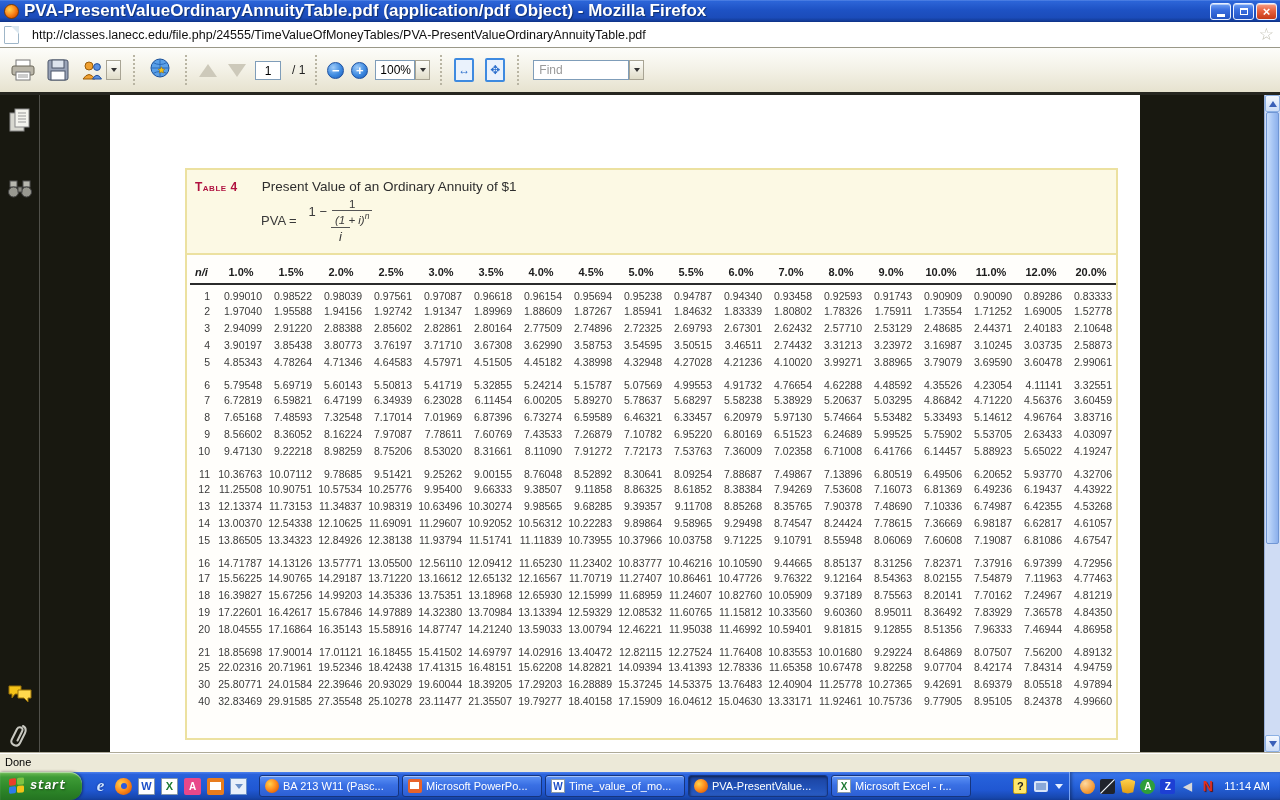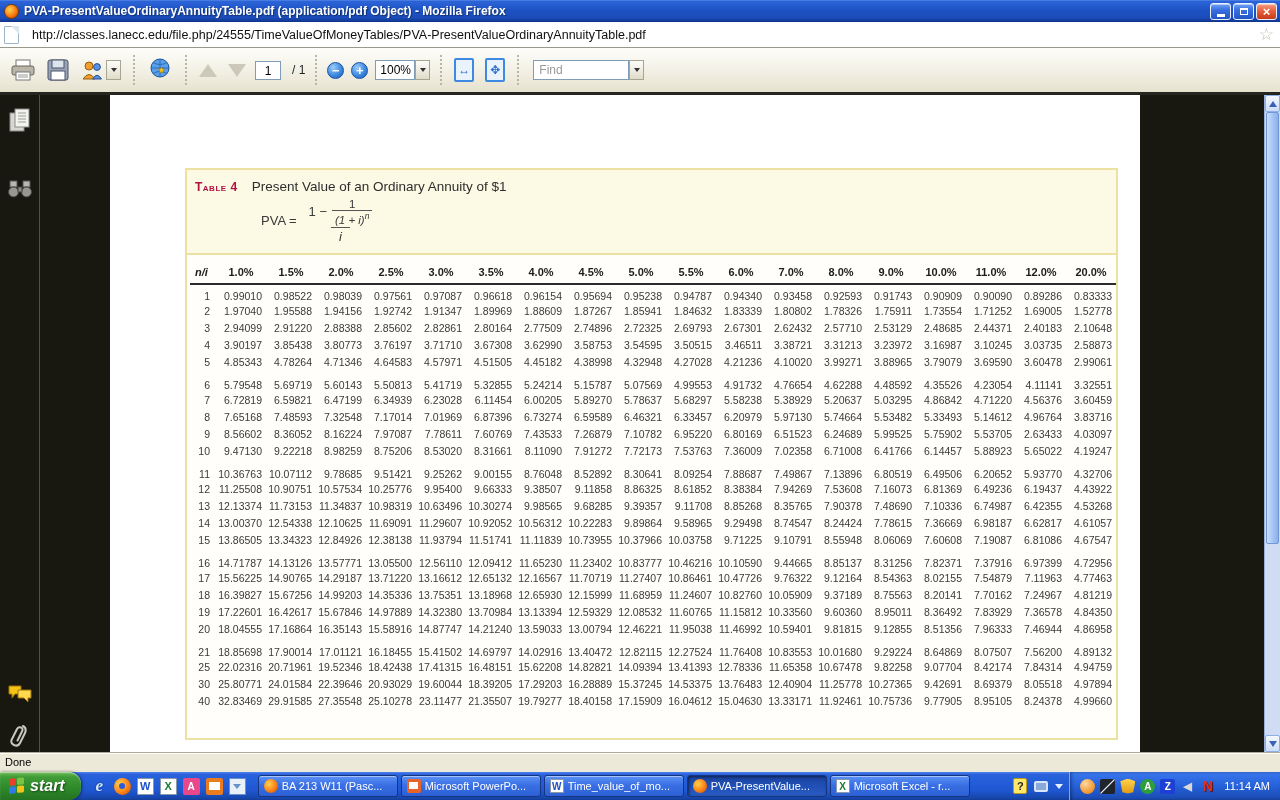--- a/index.html
+++ b/index.html
@@ -5,21 +5,21 @@
   * { margin:0; padding:0; box-sizing:border-box; }
   html,body { width:1280px; height:800px; overflow:hidden; }
   body { font-family:"Liberation Sans", sans-serif; position:relative; background:#181810; }
 
   
   .titlebar { height:22px; display:flex; align-items:center; padding:0 3px 0 4px;
     background:linear-gradient(180deg,#5a8ae8 0%,#2a64d8 6%,#2b63d6 10%,#1e52c4 45%,#1b4cba 80%,#123a96 96%,#0d2f7e 100%); }
   .ff-logo { width:15px; height:15px; border-radius:50%; flex:0 0 auto;
     background:radial-gradient(circle at 35% 35%, #ffd24d 0%, #ff9223 40%, #e55b00 75%, #b34400 100%);
     border:1px solid #7a3c00; margin-right:5px; }
-  .title-text { color:#fff; font-weight:bold; font-size:12px; text-shadow:1px 1px 1px #10306e; flex:1 1 auto;
+  .title-text { color:#fff; font-weight:bold; font-size:17px; text-shadow:1px 1px 1px #10306e; flex:1 1 auto;
     white-space:nowrap; overflow:hidden; }
   .win-controls { display:flex; gap:2px; }
   .win-btn { width:21px; height:17px; border-radius:3px; border:1px solid #e8f0ff; color:#fff;
     display:flex; align-items:center; justify-content:center; font-size:11px; font-weight:bold;
     background:linear-gradient(180deg,#71a1f5 0%,#3a6fe0 40%,#2254c4 100%); box-shadow:inset 0 1px 0 rgba(255,255,255,.5); }
   .win-btn.close { background:linear-gradient(180deg,#f5a088 0%,#e8613e 45%,#c63a18 100%); font-size:13px; }
   .win-btn.min i { display:block; width:8px; height:3px; background:#fff; margin-top:8px; }
   .win-btn.rest i { display:block; width:8px; height:7px; border:1px solid #fff; border-top:2px solid #fff; background:transparent; }
 
   
@@ -55,21 +55,21 @@
   .side { width:40px; background:#181810; border-right:1px solid #50504a; display:flex; flex-direction:column; align-items:center; padding-top:12px; }
   .side .gap-big { flex:1 1 auto; }
   .side-ic { margin-bottom:42px; }
   .canvas { flex:1 1 auto; position:relative; overflow:hidden; }
   .pdfpage { position:absolute; left:70px; top:0; width:1030px; height:657px; background:#ffffff; }
 
   
   .tablebox { position:absolute; left:75px; top:73px; width:933px; height:572px;
     border:2px solid #ece1a0; background:#fffefb; }
   .boxhead { background:#fcf9e4; border-bottom:2px solid #ece1a0; height:85px; padding:9px 0 0 8px; }
-  .caption { display:flex; align-items:baseline; gap:14px; }
+  .caption { display:flex; align-items:baseline; gap:24px; }
   .tlabel { color:#b01240; font-weight:bold; font-size:12px; font-variant:small-caps; letter-spacing:.5px; }
   .ttitle { color:#2e2e2e; font-size:13.5px; }
   .formula { display:flex; align-items:center; gap:8px; margin:4px 0 0 66px; color:#3a3a3a; font-size:13px; }
   .frac { display:inline-flex; flex-direction:column; align-items:center; }
   .frac .bot { border-top:1px solid #555; padding:1px 8px 0 8px; }
   .frac .top { padding:0 4px 1px 4px; display:flex; align-items:center; gap:5px; }
   .frac.inner { font-size:11.5px; }
   .frac.inner .top { padding:0 6px 0 6px; }
   .frac.inner .bot { padding:0 3px; }
   .formula i, .formula sup { font-style:italic; }
@@ -102,21 +102,21 @@
   
   .taskbar { height:28px; display:flex; align-items:stretch;
     background:linear-gradient(180deg,#4f83ee 0%,#2a62db 9%,#2560da 22%,#2057d2 65%,#1747ad 92%,#133d99 100%); }
   .startbtn { display:flex; align-items:center; gap:5px; padding:0 16px 0 9px; border-radius:0 12px 12px 0;
     background:linear-gradient(180deg,#71bf57 0%,#3f9c37 18%,#2f8a2a 55%,#247321 100%);
     box-shadow:1px 0 3px rgba(0,0,0,.5), inset 0 1px 1px rgba(255,255,255,.5); }
   .flag { width:16px; height:16px; display:grid; grid-template-columns:7px 7px; grid-template-rows:7px 7px; gap:1px; transform:skewY(-6deg); }
   .flag i { border-radius:1.5px; }
   .flag i:nth-child(1){background:#e8402a;} .flag i:nth-child(2){background:#7dc242;}
   .flag i:nth-child(3){background:#2f7ce8;} .flag i:nth-child(4){background:#f5c318;}
-  .start-label { color:#fff; font-weight:bold; font-style:italic; font-size:16px; text-shadow:1px 1px 2px #1a4a18; }
+  .start-label { color:#fff; font-weight:bold; font-style:italic; font-size:12px; text-shadow:1px 1px 2px #1a4a18;font-family:Liberation Mono, monospace; }
   .quicklaunch { display:flex; align-items:center; gap:6px; padding:0 8px 0 10px; }
   .ql { width:17px; height:17px; position:relative; display:flex; align-items:center; justify-content:center; font-size:12px; font-weight:bold; }
   .ql-internet-explorer { color:#cfe4ff; font-family:"Liberation Serif",serif; font-style:italic; font-size:17px; text-shadow:0 0 2px #0a2a80; }
   .ql-firefox { border-radius:50%; background:radial-gradient(circle at 35% 35%, #ffd24d, #ff8f1f 45%, #d85500 90%); }
   .ql-firefox::after { content:""; width:6px;height:6px;border-radius:50%;background:#2a5adf; }
   .ql-word,.ql-excel { background:#fff; border:1px solid #8899aa; border-radius:1px; font-size:11px; }
   .ql-word { color:#1e50c8; } .ql-excel { color:#1d7a33; }
   .ql-access { background:#e8488a; border-radius:2px; color:#fff; font-size:10px; }
   .ql-powerpoint { background:#e87c1e; border-radius:2px; position:relative; }
   .ql-powerpoint::after { content:""; position:absolute; left:3px; top:4px; width:11px; height:8px; background:#fff; }
@@ -409,21 +409,21 @@
                 <td>3.85438</td>
                 <td>3.80773</td>
                 <td>3.76197</td>
                 <td>3.71710</td>
                 <td>3.67308</td>
                 <td>3.62990</td>
                 <td>3.58753</td>
                 <td>3.54595</td>
                 <td>3.50515</td>
                 <td>3.46511</td>
-                <td>3.38721</td>
+                <td>2.74432</td>
                 <td>3.31213</td>
                 <td>3.23972</td>
                 <td>3.16987</td>
                 <td>3.10245</td>
                 <td>3.03735</td>
                 <td>2.58873</td>
               </tr>
               <tr>
                 <td class="col-n">5</td>
                 <td>4.85343</td>

